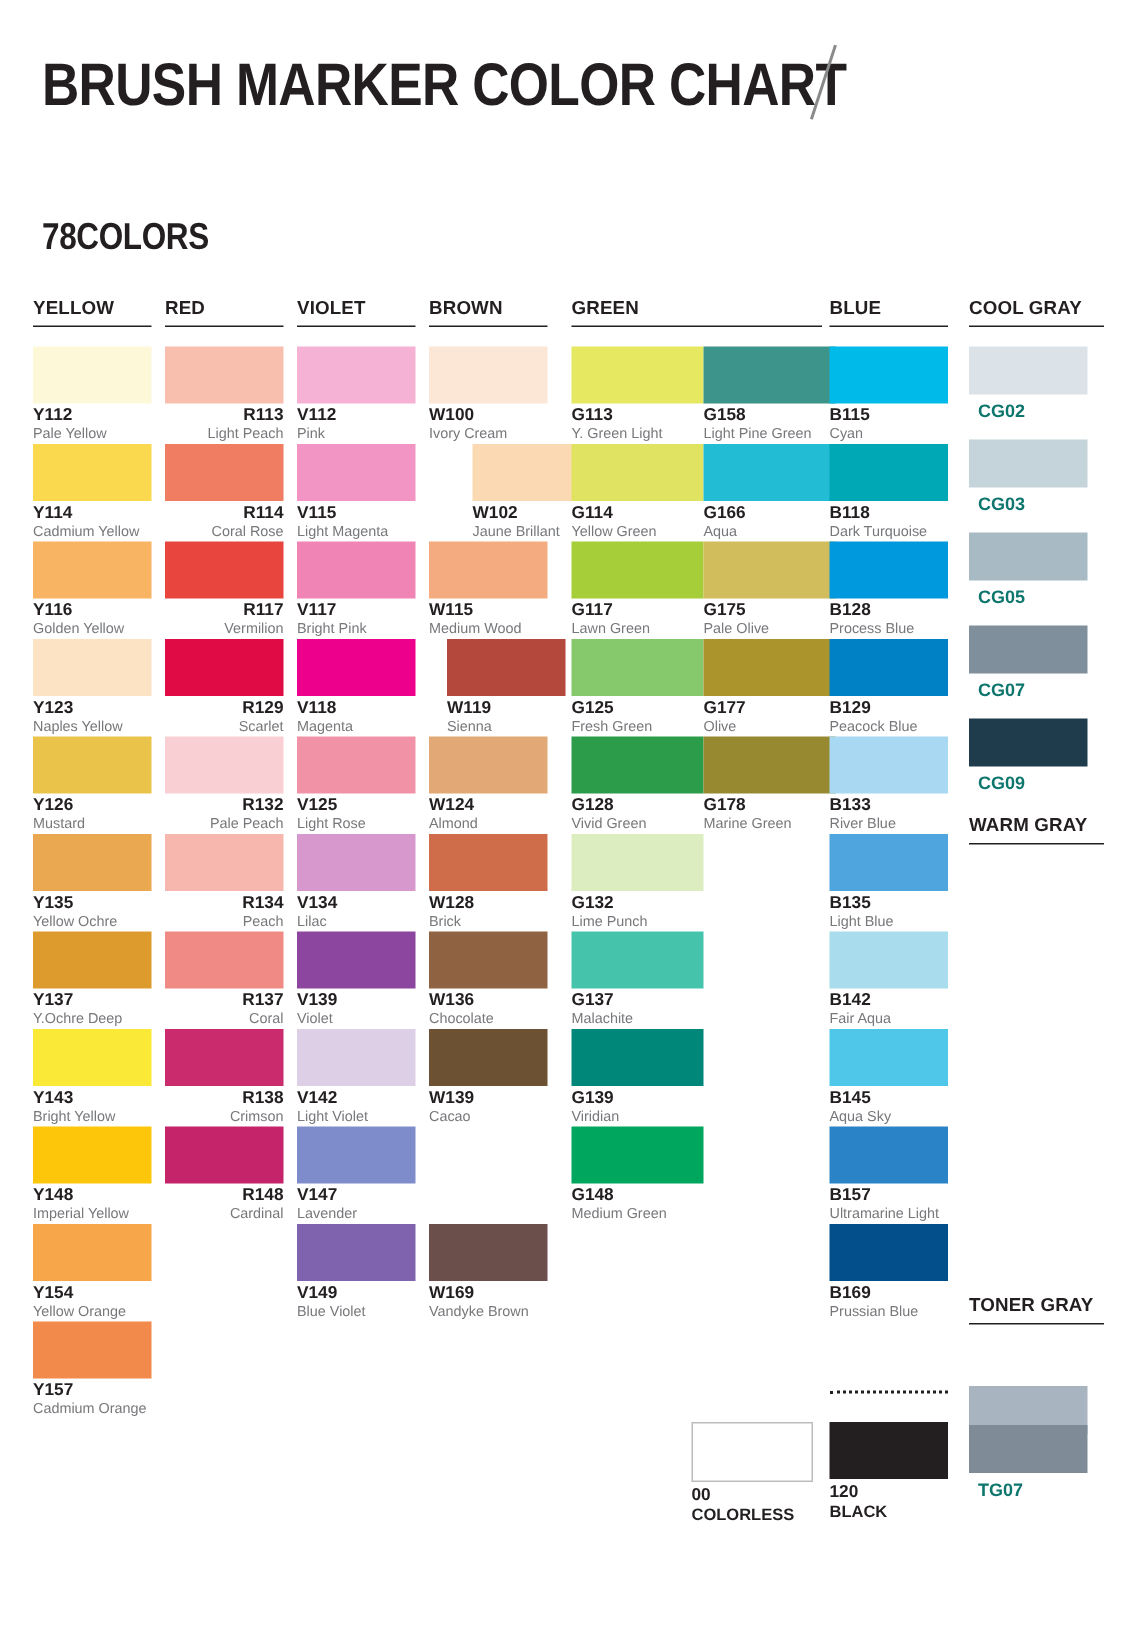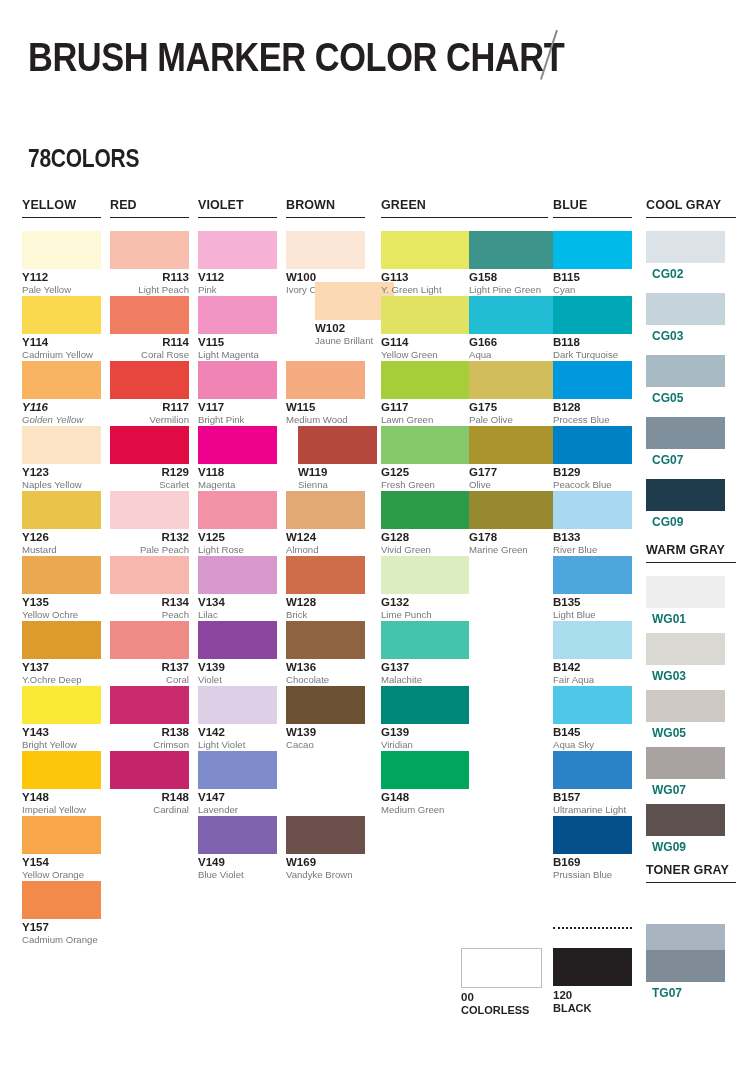--- a/index.html
+++ b/index.html
@@ -120,21 +120,21 @@
           <div class="cell" style="left: 0px; top: 0px;">
             <span class="sw" style="background: rgb(252, 248, 216);"></span>
             <div class="code">Y112</div>
             <div class="nm">Pale Yellow</div>
           </div>
           <div class="cell" style="left: 0px; top: 65px;">
             <span class="sw" style="background: rgb(251, 217, 79);"></span>
             <div class="code">Y114</div>
             <div class="nm">Cadmium Yellow</div>
           </div>
-          <div class="cell" style="left: 0px; top: 130px; font-style: italic;">
+          <div class="cell" style="left: 0px; top: 130px;">
             <span class="sw" style="background: rgb(249, 180, 99);"></span>
             <div class="code">Y116</div>
             <div class="nm">Golden Yellow</div>
           </div>
           <div class="cell" style="left: 0px; top: 195px;">
             <span class="sw" style="background: rgb(251, 227, 196);"></span>
             <div class="code">Y123</div>
             <div class="nm">Naples Yellow</div>
           </div>
           <div class="cell" style="left: 0px; top: 260px;">
@@ -280,21 +280,21 @@
         </div>
       </div>
       <div class="col" style="left: 286px;">
         <div class="colhead" style="width: 79px;">BROWN</div>
         <div class="cells" style="height: 650px;">
           <div class="cell" style="left: 0px; top: 0px;">
             <span class="sw" style="background: rgb(252, 231, 214);"></span>
             <div class="code">W100</div>
             <div class="nm">Ivory Cream</div>
           </div>
-          <div class="cell" style="left: 0px; top: 51px; padding-left: 29px;">
+          <div class="cell" style="left: 0px; top: 65px; padding-left: 29px;">
             <span class="sw" style="background: rgb(251, 217, 178);"></span>
             <div class="code">W102</div>
             <div class="nm">Jaune Brillant</div>
           </div>
           <div class="cell" style="left: 0px; top: 130px;">
             <span class="sw" style="background: rgb(245, 171, 128);"></span>
             <div class="code">W115</div>
             <div class="nm">Medium Wood</div>
           </div>
           <div class="cell" style="left: 0px; top: 195px; padding-left: 12px;">
@@ -479,42 +479,20 @@
             <div class="code">CG07</div>
           </div>
           <div class="gcell" style="left: 0px; top: 248px;">
             <span class="sw" style="background: rgb(30, 60, 76);"></span>
             <div class="code">CG09</div>
           </div>
         </div>
       </div>
       <div class="graygroup" style="left: 646px; top: 345px;">
         <div class="colhead" style="width: 90px;">WARM GRAY</div>
-        <div class="cells" style="height: 285px;">
-          <div class="gcell" style="left: 0px; top: 0px;">
-            <span class="sw" style="background: rgb(238, 238, 238);"></span>
-            <div class="code">WG01</div>
-          </div>
-          <div class="gcell" style="left: 0px; top: 57px;">
-            <span class="sw" style="background: rgb(218, 216, 210);"></span>
-            <div class="code">WG03</div>
-          </div>
-          <div class="gcell" style="left: 0px; top: 114px;">
-            <span class="sw" style="background: rgb(205, 200, 196);"></span>
-            <div class="code">WG05</div>
-          </div>
-          <div class="gcell" style="left: 0px; top: 171px;">
-            <span class="sw" style="background: rgb(168, 163, 161);"></span>
-            <div class="code">WG07</div>
-          </div>
-          <div class="gcell" style="left: 0px; top: 228px;">
-            <span class="sw" style="background: rgb(93, 81, 79);"></span>
-            <div class="code">WG09</div>
-          </div>
-        </div>
       </div>
       <div class="graygroup" style="left: 646px; top: 665px;">
         <div class="colhead" style="width: 90px;">TONER GRAY</div>
         <div class="cells" style="height: 108px;">
           <div class="gcell" style="left: 0px; top: 0px; margin-top: 28px;">
             <span class="sw" style="background: rgb(168, 180, 192);"></span>
             <div class="code">TG05</div>
           </div>
           <div class="gcell" style="left: 0px; top: 54px;">
             <span class="sw" style="background: rgb(127, 140, 152);"></span>

